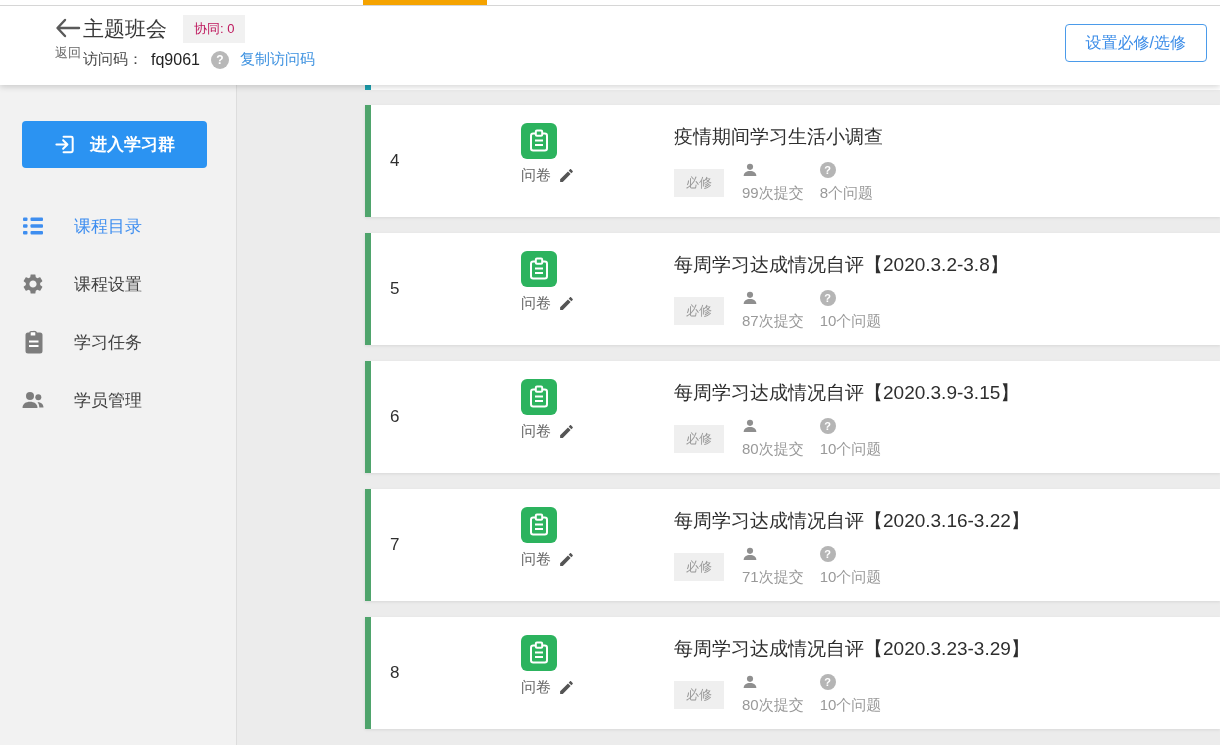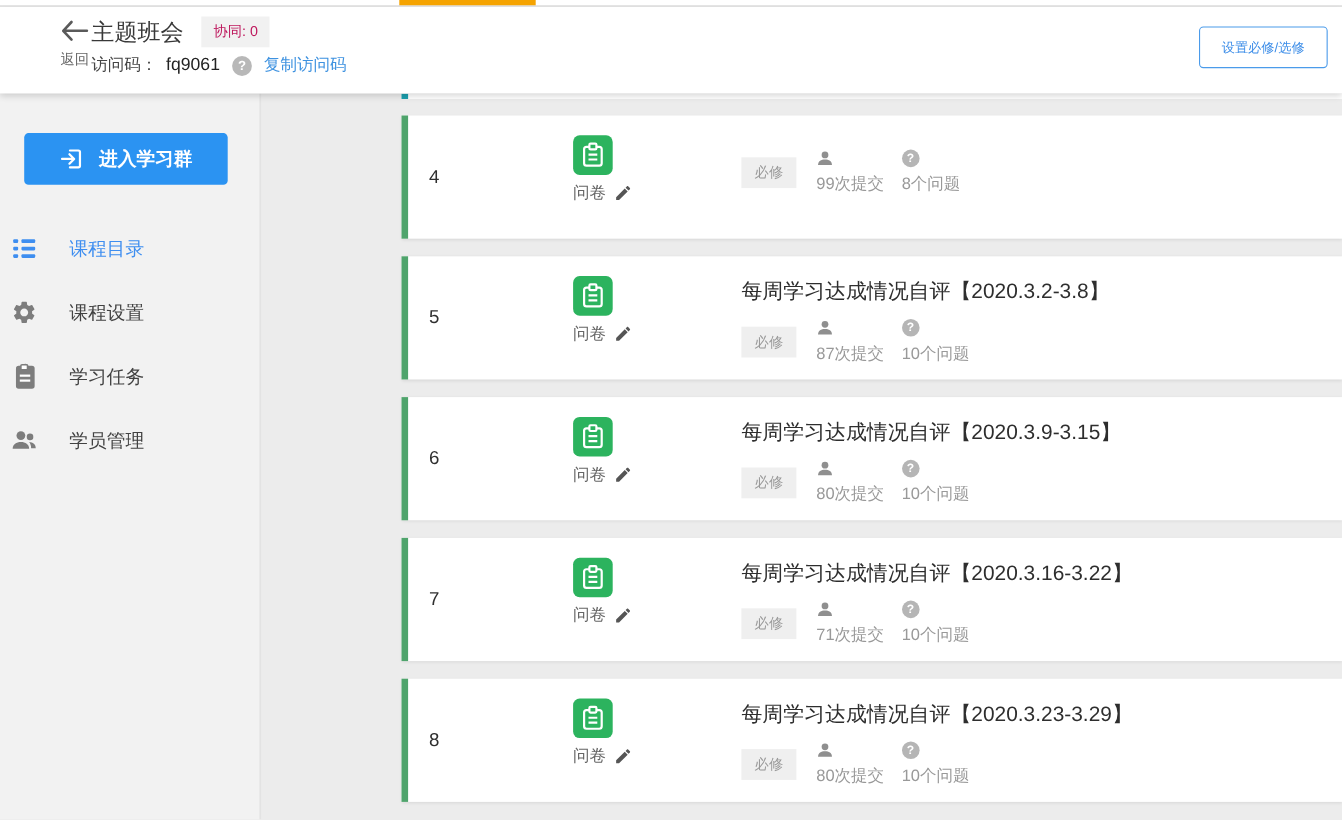--- a/index.html
+++ b/index.html
@@ -21,31 +21,31 @@
   .title-row { display:flex; align-items:center; }
   .page-title { font-size:21px; color:#383838; }
   .collab-badge { margin-left:16px; background:#f1f1f1; color:#be185d; font-size:13px; padding:5px 11px; }
   .access-row { margin-top:7px; display:flex; align-items:center; font-size:15px; color:#454545; }
   .access-code { margin-left:8px; color:#222; font-size:16px; }
   .help-icon { width:18px; height:18px; border-radius:50%; background:#b8b8b8; color:#fff;
     font-size:12px; font-weight:bold; display:flex; align-items:center; justify-content:center;
     margin-left:11px; cursor:pointer; }
   .copy-link { margin-left:11px; color:#3e92e0; cursor:pointer; }
   .settings-btn { position:absolute; right:13px; top:18px; height:38px; padding:0 20px;
-    background:#fff; border:1px solid #4b9bea; border-radius:4px; color:#3c8de8; font-size:12px;
+    background:#fff; border:1px solid #4b9bea; border-radius:4px; color:#3c8de8; font-size:16px;
     font-family:inherit; cursor:pointer; }
 
   
   .sidebar { position:absolute; top:85px; left:0; width:237px; height:660px;
     background:#f2f2f2; border-right:1px solid #ddd; }
   .enter-btn { margin:36px 0 0 22px; width:185px; height:47px; background:#2b93f2; border:none;
     border-radius:4px; color:#fff; font-size:17px; font-weight:bold; display:flex;
     align-items:center; justify-content:center; gap:13px; cursor:pointer; font-family:Liberation Mono, monospace; }
   .menu { margin-top:29px; }
-  .menu-item { height:58px; display:flex; align-items:center; padding-left:10px;
+  .menu-item { height:58px; display:flex; align-items:center; padding-left:21px;
     font-size:17px; color:#424242; cursor:pointer; }
   .mi-icon { width:24px; height:24px; margin-right:29px; display:flex; align-items:center; justify-content:center; }
   .menu-item.active { color:#3e8ef0; }
 
   
   .content { position:absolute; top:85px; left:238px; right:0; bottom:0;
     background:#ececec; padding-left:127px; overflow:hidden; }
   .card-partial { height:5px; background:#fff; border-left:6px solid #1b9fae; margin-bottom:15px; }
   .card { height:112px; margin-bottom:16px; background:#fff; border-left:6px solid #4fa46c;
     display:flex; box-shadow:0 1px 3px rgba(0,0,0,0.09); }
@@ -175,20 +175,21 @@
       <div class="type-label-row">
         <span>问卷</span>
         <span class="pencil">
           <svg width="17" height="17" viewBox="0 0 24 24" fill="#555">
             <path d="M3 17.25V21h3.75L17.8 9.94l-3.75-3.75L3 17.25zM20.7 7.04c.39-.39.39-1.02 0-1.41l-2.34-2.34c-.39-.39-1.02-.39-1.41 0l-1.83 1.83 3.75 3.75 1.83-1.83z"></path>
           </svg>
         </span>
       </div>
     </div>
     <div class="col-info">
+      <div class="row-title">疫情期间学习生活小调查</div>
       <div class="row-meta">
         <span class="badge">必修</span>
         <span class="meta-item">
           <span style="display:flex">
             <svg width="16" height="16" viewBox="0 0 24 24" fill="#8f8f8f">
               <circle cx="12" cy="7.3" r="4.6"></circle>
               <path d="M2.5 21c0-5 4.2-7.4 9.5-7.4s9.5 2.4 9.5 7.4z"></path>
             </svg>
           </span>
           <span>99次提交</span>

